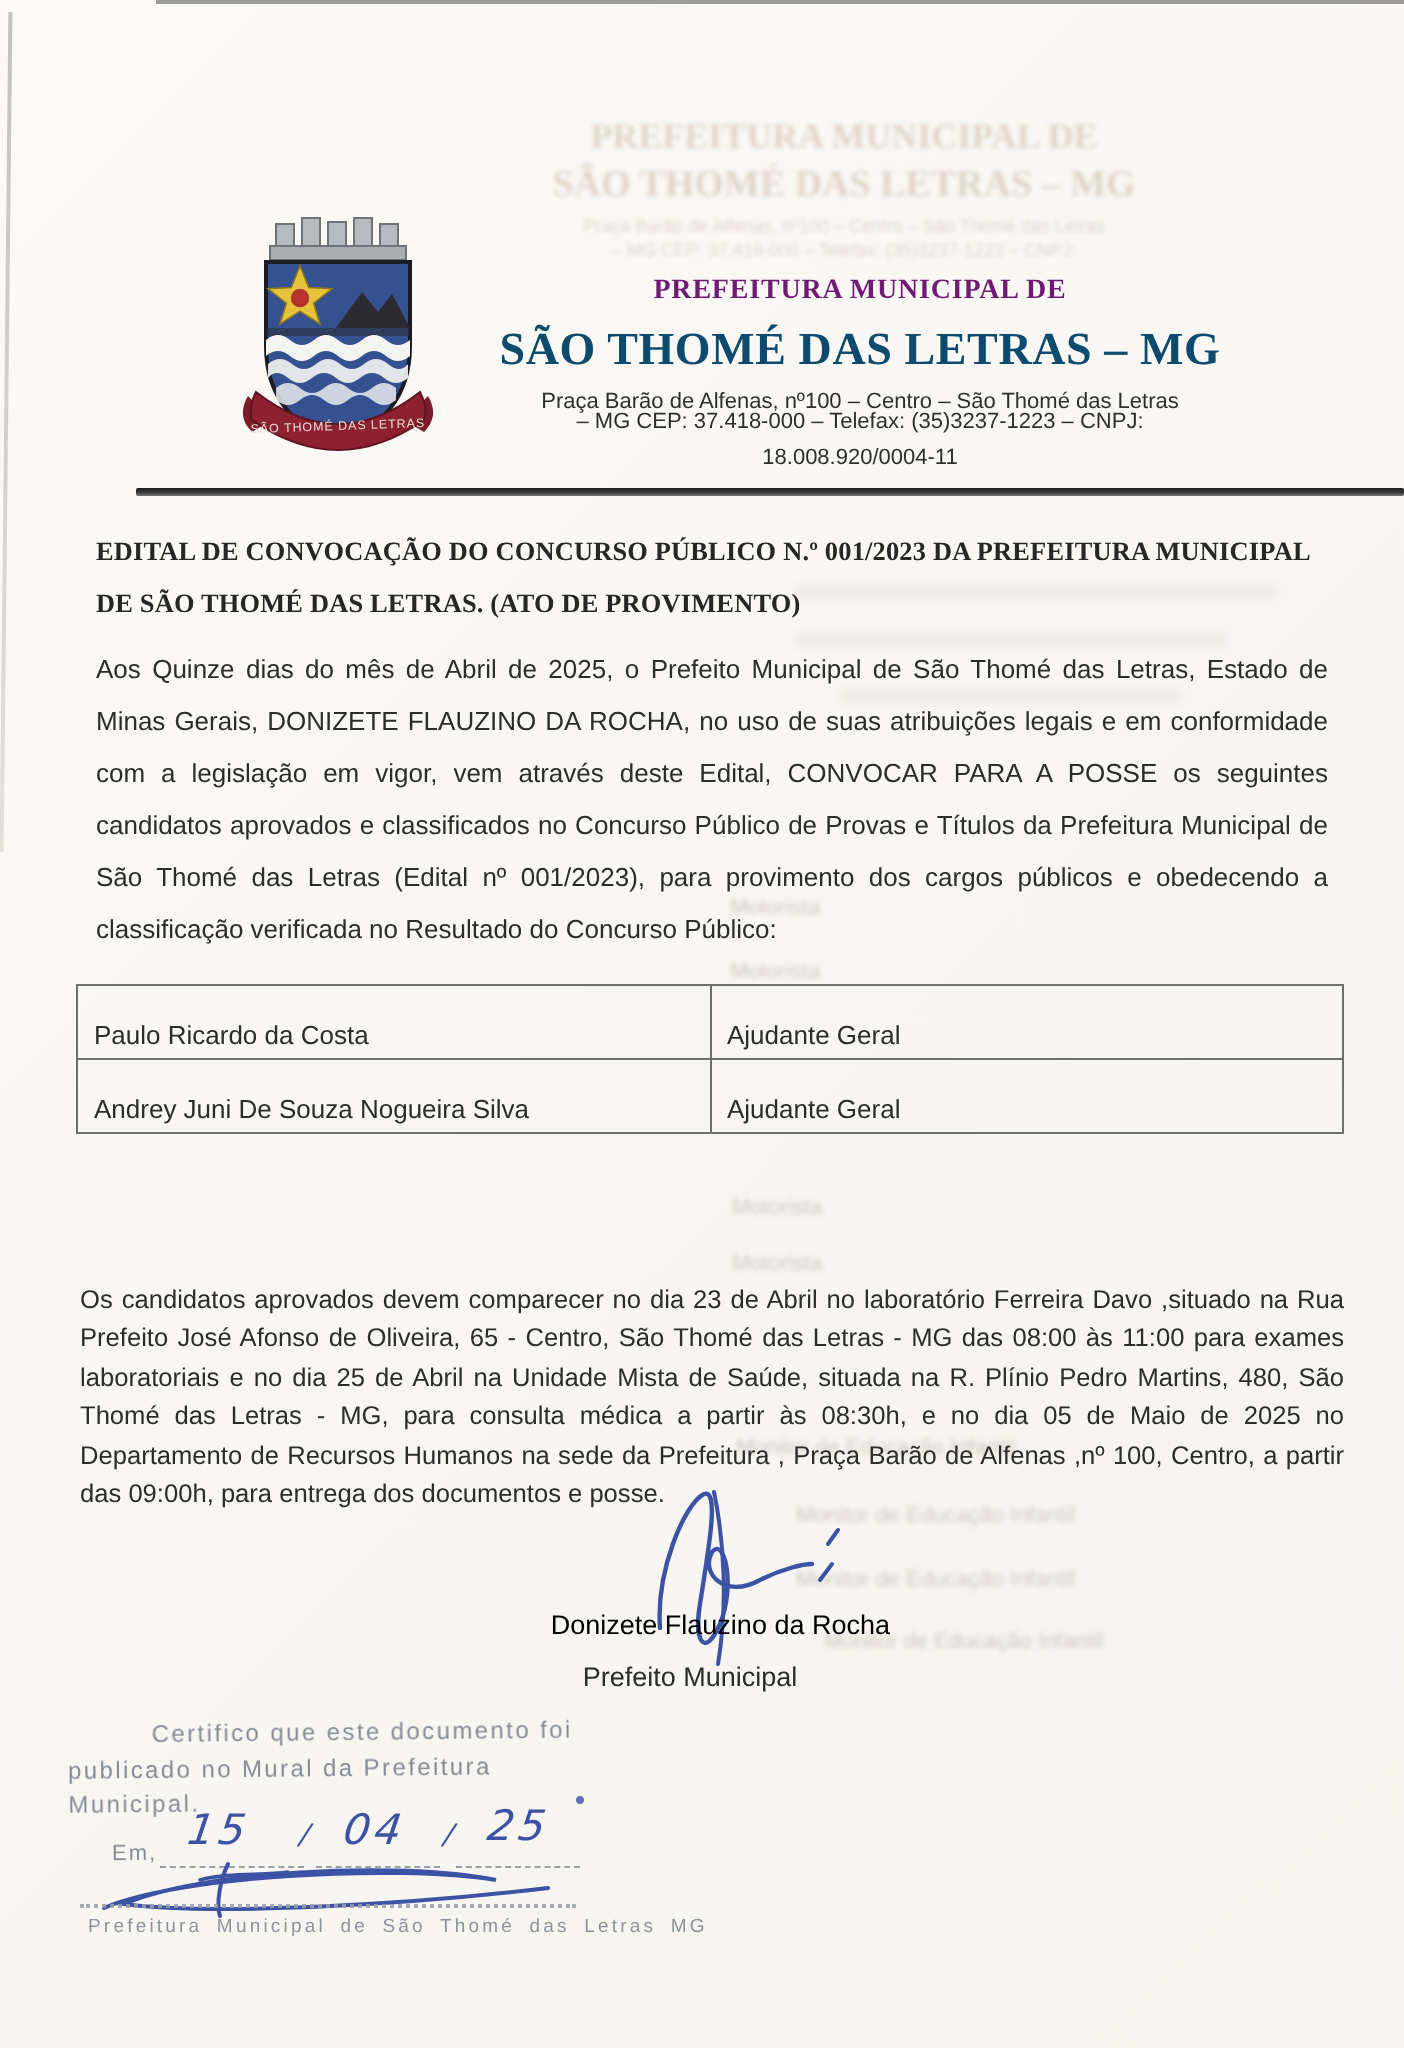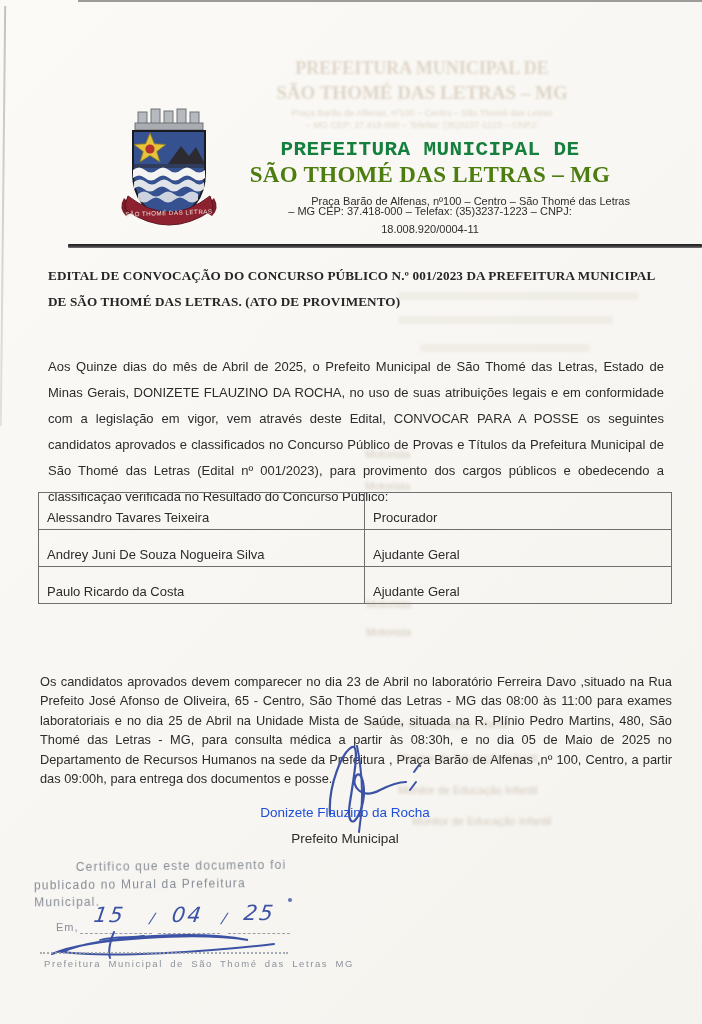--- a/index.html
+++ b/index.html
@@ -12,37 +12,37 @@
   .abs{position:absolute;}
   
   .edge-top{left:78px;top:0;width:624px;height:2px;background:#6a6a6a;opacity:.65;}
   .edge-left{left:2px;top:6px;width:2px;height:420px;background:linear-gradient(#8a8a8a,#cfcac2);opacity:.5;transform:rotate(.6deg);}
   
   .ghost{color:#a98e6e;filter:blur(1.1px);opacity:.33;pointer-events:none;}
   .ghost-title{font-family:"Liberation Serif",serif;font-weight:bold;text-align:center;}
   .ghost-word{color:#ab9d89;filter:blur(1.4px);opacity:.5;font-size:11px;pointer-events:none;white-space:nowrap;}
   .ghost-bar{background:#b3a690;opacity:.12;filter:blur(1.5px);border-radius:2px;}
   
-  .hdr-title1{font-family:Liberation Mono, monospace;font-weight:bold;font-size:21px;letter-spacing:.4px;color:#15803d;text-align:center;white-space:nowrap;}
-  .hdr-title2{font-family:"Liberation Serif",serif;font-weight:bold;font-size:23px;letter-spacing:.3px;color:#4d7c0f;text-align:center;white-space:nowrap;}
+  .hdr-title1{font-family:Liberation Serif, serif;font-weight:bold;font-size:14px;letter-spacing:.4px;color:#701a75;text-align:center;white-space:nowrap;}
+  .hdr-title2{font-family:"Liberation Serif",serif;font-weight:bold;font-size:23px;letter-spacing:.3px;color:#0c4a6e;text-align:center;white-space:nowrap;}
   .hdr-addr{font-size:11px;line-height:14px;color:#2e2e2e;text-align:center;white-space:nowrap;}
   .rule{background:linear-gradient(to bottom,#1c1c1c 0%,#3a3a3a 55%,#777 100%);border-radius:1px;}
   
   .doc-bold-title{font-size:13.2px;font-weight:bold;color:#262626;line-height:26px;letter-spacing:.1px;font-family:Liberation Serif, serif;}
-  .para{font-size:13px;color:#2c2c2c;text-align:justify;margin-top:32px;}
+  .para{font-size:13px;color:#2c2c2c;text-align:justify;}
   .para1{line-height:25.9px;}
   .para2{line-height:19.4px;font-size:12.8px;}
   
   table.roster{border-collapse:collapse;width:634px;table-layout:fixed;}
   table.roster td{
     border:1px solid #6f6f6f;height:32px;vertical-align:bottom;
     padding:0 0 4px 8px;font-size:13px;color:#2c2c2c;
   }
   
-  .sig-name{font-size:13.5px;color:#1d4ed8;text-align:center;white-space:nowrap;}
+  .sig-name{font-size:13.5px;color:#000000;text-align:right;white-space:nowrap;}
   .sig-role{font-size:13.5px;color:#2c2c2c;text-align:center;white-space:nowrap;}
   .ink{stroke:#3c52a4;fill:none;stroke-linecap:round;}
   
   .stamp{color:#868c96;transform:rotate(-.6deg);filter:blur(.2px);}
   .stamp-line{font-size:12px;letter-spacing:1.2px;line-height:17.5px;white-space:nowrap;}
   .stamp-em{font-size:11px;letter-spacing:1px;}
   .hand{font-family:"DejaVu Sans",sans-serif;color:#3c52a4;font-style:italic;font-size:21px;transform:skewX(-8deg);letter-spacing:2px;white-space:nowrap;}
   .date-ul{border-bottom:1.6px dashed #9aa0a8;}
   .dotline{border-top:2px dotted #9aa0a8;opacity:.85;}
   .stamp-footer{font-size:9.5px;letter-spacing:1.6px;word-spacing:3px;color:#8d939c;white-space:nowrap;filter:blur(.3px);}
@@ -94,43 +94,39 @@
       <path d="M98,92 q6,10 -2,18 l-10,-6 z" fill="#7a1c29"></path>
       <path d="M12,90 q41,32 82,0 q4,8 2,14 q-43,30 -86,0 q-2,-6 2,-14 z" fill="#8e2130" stroke="#5f1420" stroke-width="1"></path>
     </g>
     <text x="53" y="109" text-anchor="middle" font-size="6.2" fill="#e9dfd2" font-family="Liberation Sans, sans-serif" letter-spacing=".5" transform="rotate(-2 53 109)">SÃO THOMÉ DAS LETRAS</text>
   </svg>
   
 </div>
 
 <div class="abs hdr-title1" style="left:230px;top:138px;width:400px;">PREFEITURA MUNICIPAL DE</div>
 <div class="abs hdr-title2" style="left:230px;top:162px;width:400px;">SÃO THOMÉ DAS LETRAS – MG</div>
-<div class="abs hdr-addr" style="left:230px;top:194px;width:400px;text-align:right;">Praça Barão de Alfenas, nº100 – Centro – São Thomé das Letras</div>
+<div class="abs hdr-addr" style="left:230px;top:194px;width:400px;">Praça Barão de Alfenas, nº100 – Centro – São Thomé das Letras</div>
 <div class="abs hdr-addr" style="left:230px;top:204px;width:400px;">– MG CEP: 37.418-000 – Telefax: (35)3237-1223 – CNPJ:</div>
 <div class="abs hdr-addr" style="left:230px;top:222px;width:400px;">18.008.920/0004-11</div>
 
 <div class="abs rule" style="left:68px;top:244px;width:634px;height:4px;"></div>
 
 <div class="abs doc-bold-title" style="left:48px;top:263px;width:618px;">EDITAL DE CONVOCAÇÃO DO CONCURSO PÚBLICO N.º 001/2023 DA PREFEITURA MUNICIPAL DE SÃO THOMÉ DAS LETRAS. (ATO DE PROVIMENTO)</div>
 
 <div class="abs para para1" style="left:48px;top:322px;width:616px;">Aos Quinze dias do mês de Abril de 2025, o Prefeito Municipal de São Thomé das Letras, Estado de Minas Gerais, DONIZETE FLAUZINO DA ROCHA, no uso de suas atribuições legais e em conformidade com a legislação em vigor, vem através deste Edital, CONVOCAR PARA A POSSE os seguintes candidatos aprovados e classificados no Concurso Público de Provas e Títulos da Prefeitura Municipal de São Thomé das Letras (Edital nº 001/2023), para provimento dos cargos públicos e obedecendo a classificação verificada no Resultado do Concurso Público:</div>
 
 <div class="abs" style="left:38px;top:492px;">
   <table class="roster">
     <tbody>
       <tr>
-        <td style="width:317px;">Alessandro Tavares Teixeira</td>
-        <td>Procurador</td>
+        <td>Paulo Ricardo da Costa</td>
+        <td>Ajudante Geral</td>
       </tr>
       <tr>
         <td>Andrey Juni De Souza Nogueira Silva</td>
-        <td>Ajudante Geral</td>
-      </tr>
-      <tr>
-        <td>Paulo Ricardo da Costa</td>
         <td>Ajudante Geral</td>
       </tr>
     </tbody>
   </table>
 </div>
 
 <div class="abs ghost-word" style="left:365px;top:448px;">Motorista</div>
 <div class="abs ghost-word" style="left:365px;top:480px;">Motorista</div>
 <div class="abs ghost-word" style="left:366px;top:598px;">Motorista</div>
 <div class="abs ghost-word" style="left:366px;top:626px;">Motorista</div>

